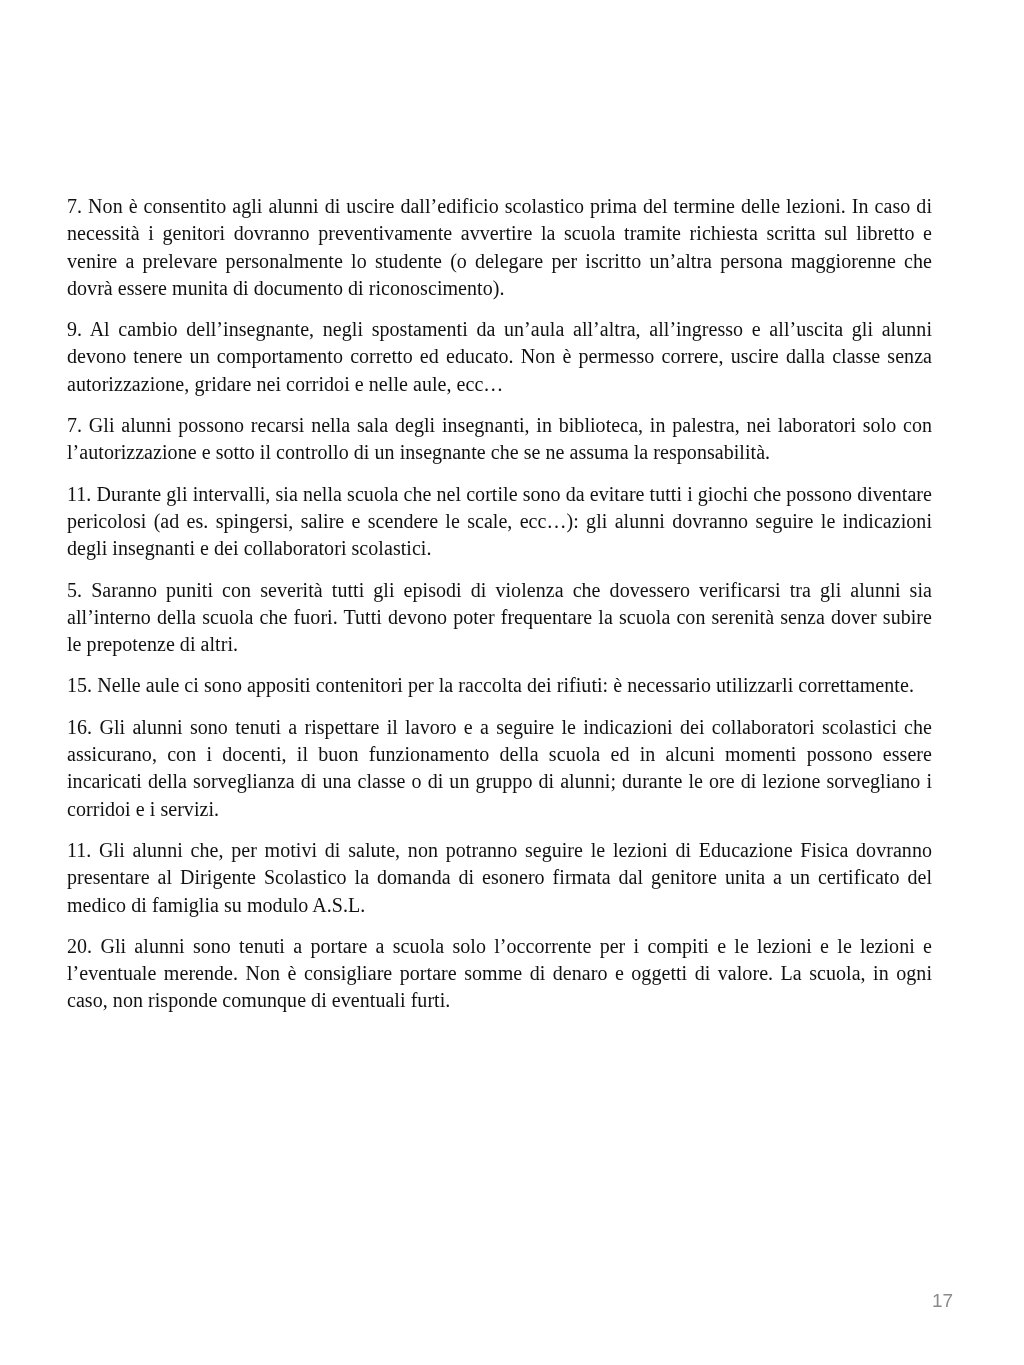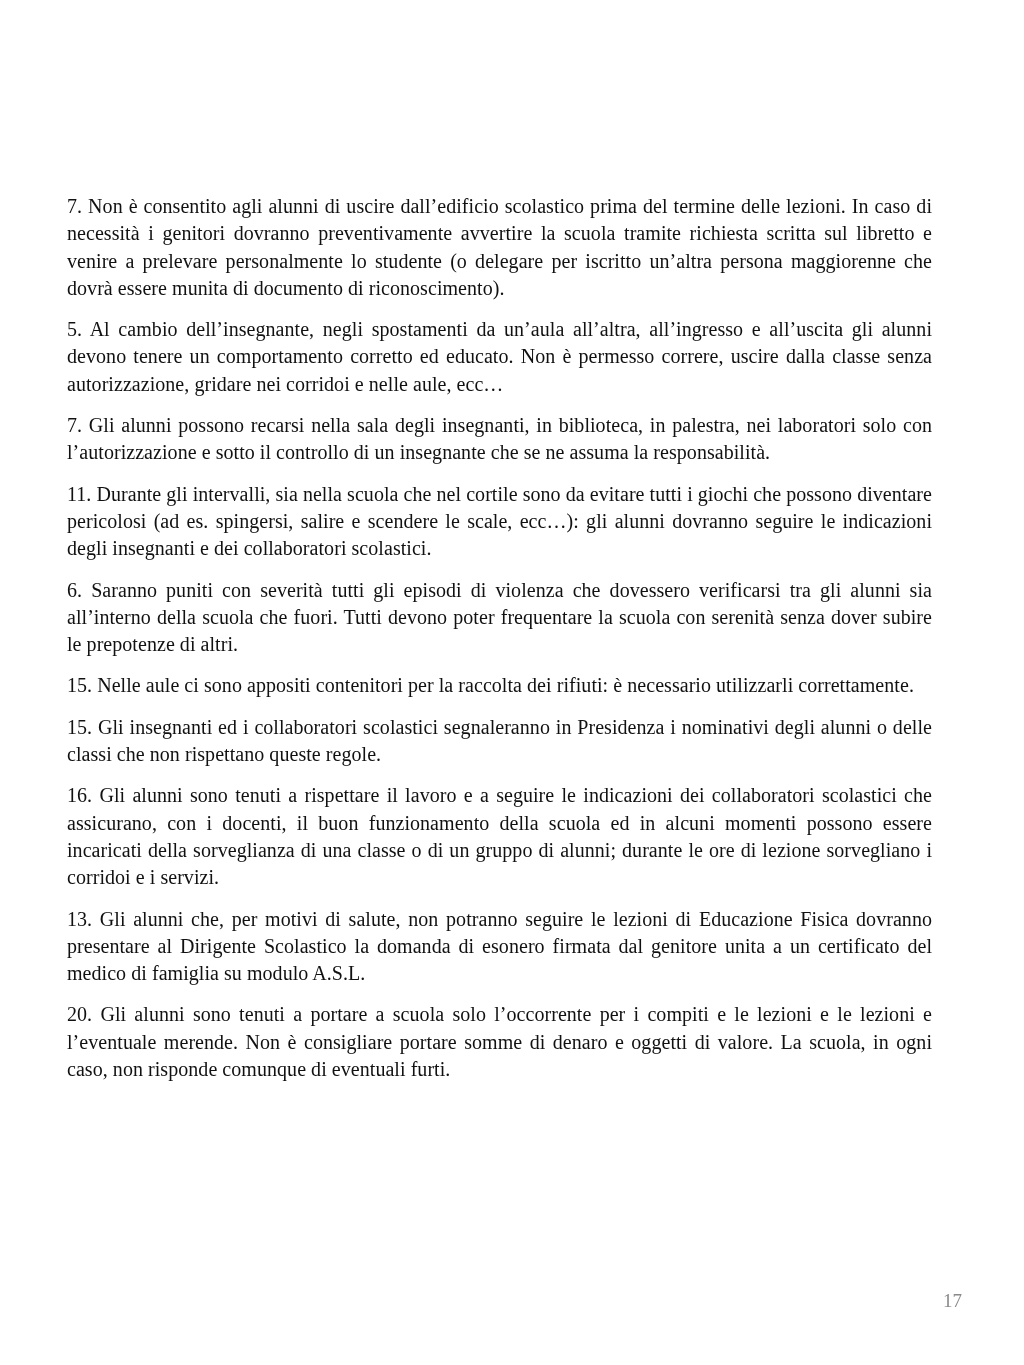--- a/index.html
+++ b/index.html
@@ -35,36 +35,35 @@
     .para {
       margin: 0 0 14px 0;
       text-align: justify;
       letter-spacing: 0.05px;
     }
     .page-number {
       position: absolute;
       left: 932px;
       top: 1290px;
       width: 30px;
-      text-align: right;
-      font-family: Liberation Serif, serif;
+      text-align: left;
+      font-family: Liberation Sans, sans-serif;
       font-size: 19px;
       color: #8a8a8a;
     }
   </style>
 </head>
 <body>
 
 <div class="page">
   <div class="content">
     <p class="para">7. Non è consentito agli alunni di uscire dall’edificio scolastico prima del termine delle lezioni. In caso di necessità i genitori dovranno preventivamente avvertire la scuola tramite richiesta scritta sul libretto e venire a prelevare personalmente lo studente (o delegare per iscritto un’altra persona maggiorenne che dovrà essere munita di documento di riconoscimento).</p>
-    <p class="para">5. Al cambio dell’insegnante, negli spostamenti da un’aula all’altra, all’ingresso e all’uscita gli alunni devono tenere un comportamento corretto ed educato. Non è permesso correre, uscire dalla classe senza autorizzazione, gridare nei corridoi e nelle aule, ecc…</p>
+    <p class="para">9. Al cambio dell’insegnante, negli spostamenti da un’aula all’altra, all’ingresso e all’uscita gli alunni devono tenere un comportamento corretto ed educato. Non è permesso correre, uscire dalla classe senza autorizzazione, gridare nei corridoi e nelle aule, ecc…</p>
     <p class="para">7. Gli alunni possono recarsi nella sala degli insegnanti, in biblioteca, in palestra, nei laboratori solo con l’autorizzazione e sotto il controllo di un insegnante che se ne assuma la responsabilità.</p>
     <p class="para">11. Durante gli intervalli, sia nella scuola che nel cortile sono da evitare tutti i giochi che possono diventare pericolosi (ad es. spingersi, salire e scendere le scale, ecc…): gli alunni dovranno seguire le indicazioni degli insegnanti e dei collaboratori scolastici.</p>
-    <p class="para">6. Saranno puniti con severità tutti gli episodi di violenza che dovessero verificarsi tra gli alunni sia all’interno della scuola che fuori. Tutti devono poter frequentare la scuola con serenità senza dover subire le prepotenze di altri.</p>
+    <p class="para">5. Saranno puniti con severità tutti gli episodi di violenza che dovessero verificarsi tra gli alunni sia all’interno della scuola che fuori. Tutti devono poter frequentare la scuola con serenità senza dover subire le prepotenze di altri.</p>
     <p class="para">15. Nelle aule ci sono appositi contenitori per la raccolta dei rifiuti: è necessario utilizzarli correttamente.</p>
-    <p class="para">15. Gli insegnanti ed i collaboratori scolastici segnaleranno in Presidenza i nominativi degli alunni o delle classi che non rispettano queste regole.</p>
     <p class="para">16. Gli alunni sono tenuti a rispettare il lavoro e a seguire le indicazioni dei collaboratori scolastici che assicurano, con i docenti, il buon funzionamento della scuola ed in alcuni momenti possono essere incaricati della sorveglianza di una classe o di un gruppo di alunni; durante le ore di lezione sorvegliano i corridoi e i servizi.</p>
-    <p class="para">13. Gli alunni che, per motivi di salute, non potranno seguire le lezioni di Educazione Fisica dovranno presentare al Dirigente Scolastico la domanda di esonero firmata dal genitore unita a un certificato del medico di famiglia su modulo A.S.L.</p>
+    <p class="para">11. Gli alunni che, per motivi di salute, non potranno seguire le lezioni di Educazione Fisica dovranno presentare al Dirigente Scolastico la domanda di esonero firmata dal genitore unita a un certificato del medico di famiglia su modulo A.S.L.</p>
     <p class="para">20. Gli alunni sono tenuti a portare a scuola solo l’occorrente per i compiti e le lezioni e le lezioni e l’eventuale merende. Non è consigliare portare somme di denaro e oggetti di valore. La scuola, in ogni caso, non risponde comunque di eventuali furti.</p>
   </div>
   <div class="page-number">17</div>
 </div>
 
 </body></html>

